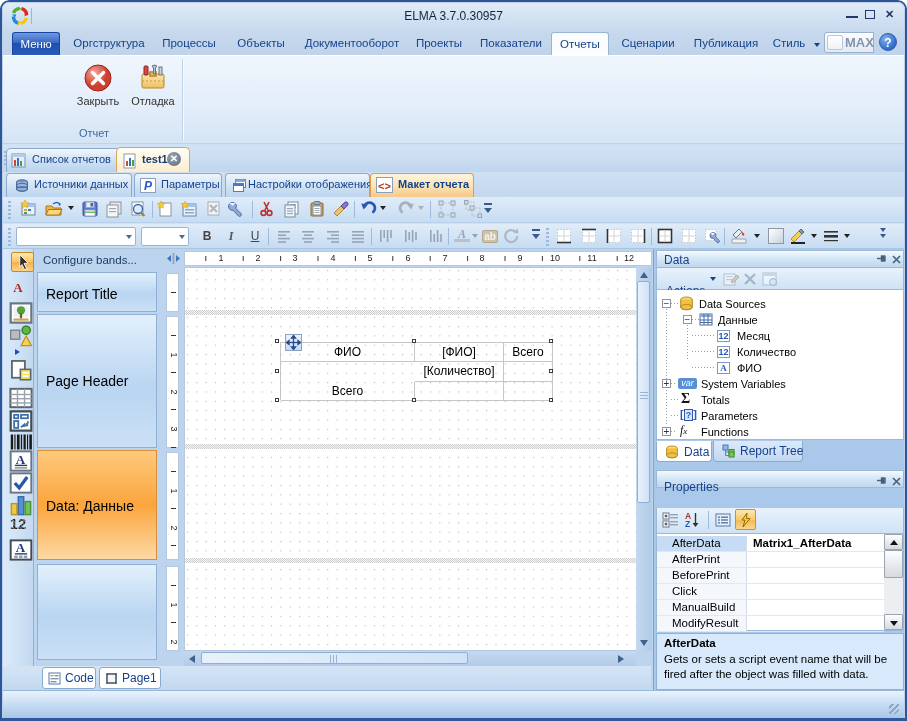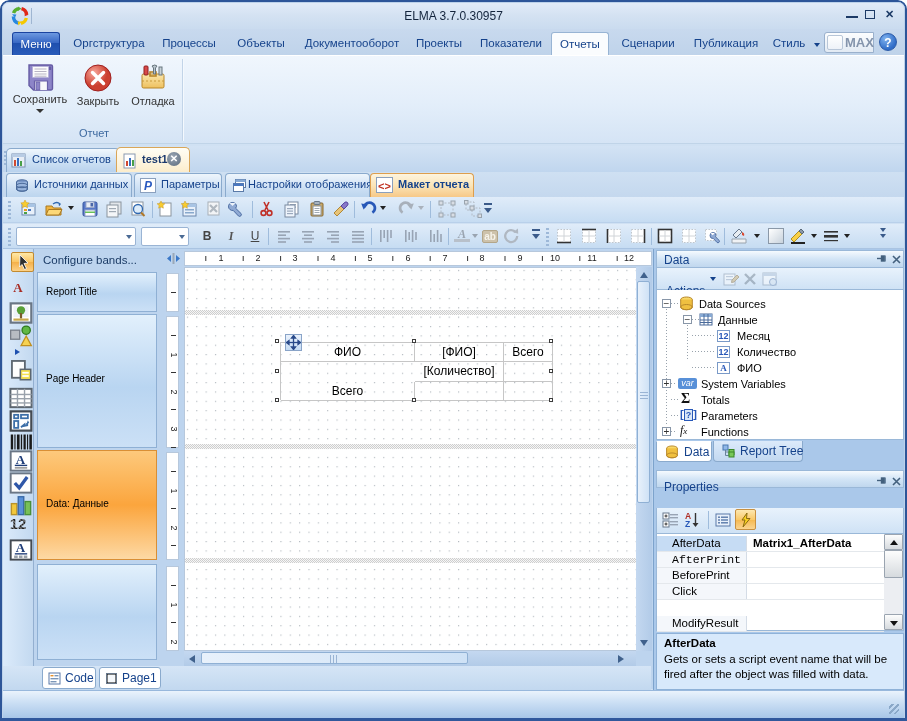--- a/index.html
+++ b/index.html
@@ -73,21 +73,21 @@
 #main { position:absolute; left:2px; top:249px; width:903px; height:440px; background:#bdd4ee; }
 
 #toolbox { position:absolute; left:0; top:0; width:32px; height:417px;
   background:linear-gradient(90deg,#dcebfb,#c3d9f0); border-right:1px solid #93afd0; }
 .tbx { position:absolute; left:4px; width:24px; height:22px; }
 .tbx.sel { background:linear-gradient(#ffe8a6,#fbc563 50%,#f5b04a 51%,#fcd187); border:1px solid #c28a30; border-radius:2px; }
 
 #bandhdr { position:absolute; left:41px; top:5px; color:#1c3c66; font-size:11.5px; }
 .band { position:absolute; left:35px; width:120px; border:1px solid #8fb0d4;
   background:linear-gradient(#e2f0fc, #b9d5f1 55%, #cbe0f6); color:#000; }
-.band .bl { position:absolute; left:8px; font-size:10px; }
+.band .bl { position:absolute; left:8px; font-size:14px; }
 .band.orange { background:linear-gradient(#fdc97c, #fba53d 50%, #fdd9a4); border-color:#d98f35; }
 
 .vrul { position:absolute; left:164px; width:13px; background:#fff; border:1px solid #b7c8dc; }
 #hrul { position:absolute; left:182px; top:2px; width:468px; height:15px; background:#fff; border:1px solid #b7c8dc; }
 .rnum { position:absolute; font-size:9px; color:#222; top:1px; transform:translateX(-50%); }
 .vt { position:absolute; left:4px; width:5px; height:1px; background:#333; }
 .vn { position:absolute; left:1px; width:11px; height:10px; line-height:10px; text-align:center; font-size:9px; font-weight:normal; font-style:normal; color:#222; transform:rotate(90deg); }
 #splitbtn { position:absolute; left:164px; top:2px; width:15px; height:15px; }
 
 #canvas { position:absolute; left:182px; top:18px; width:452px; height:384px; background:#fff; border:1px solid #b7c8dc; border-right:none; }
@@ -176,37 +176,20 @@
     <div style="position:absolute; left:812px; top:14px; width:0; height:0; border-left:3.5px solid transparent; border-right:3.5px solid transparent; border-top:4px solid #15428b;"></div>
   </div>
   <div id="maxw">
     <div style="position:absolute; left:0; top:0; width:50px; height:21px; background:linear-gradient(#fcfdfe,#e2eaf4); border:1px solid #9ab0cc; border-radius:3px 0 0 3px;"></div>
     <div style="position:absolute; left:3px; top:3px; width:16px; height:15px; background:linear-gradient(#ffffff,#eef2f8); border:1px solid #b8c6d8; border-radius:2px;"></div>
     <div style="position:absolute; left:21px; top:3px; color:#8494ac; font-weight:bold; font-size:13px;">MAX</div>
   </div>
   <div id="helpq">?</div>
 
   <div id="ribbon">
-    <div class="rbtn" style="left:10px;">
-      <svg width="30" height="30" viewBox="0 0 30 30">
-        <path d="M 4 3 h 22 a 1.5 1.5 0 0 1 1.5 1.5 v 22 a 1.5 1.5 0 0 1 -1.5 1.5 H 8.5 L 4 23.5 Z" fill="#8d85c8" stroke="#655ba4" stroke-width="1.4"></path>
-        <rect x="7.5" y="4.5" width="16" height="11" fill="#fcfcfc" stroke="#b0aad4" stroke-width=".6"></rect>
-        <g stroke="#b8b4c4" stroke-width="1">
-            <line x1="9.5" y1="7" x2="21.5" y2="7"></line>
-            <line x1="9.5" y1="9.5" x2="21.5" y2="9.5"></line>
-            <line x1="9.5" y1="12" x2="21.5" y2="12"></line>
-            <line x1="9.5" y1="14.2" x2="21.5" y2="14.2"></line>
-          </g>
-        <path d="M 9.5 28 v -9 h 13 v 9" fill="#f8f8fa" stroke="#6a61a8" stroke-width="1.2"></path>
-        <rect x="11" y="20" width="3.8" height="8" fill="#8d85c8" stroke="#6a61a8" stroke-width=".8"></rect>
-        <rect x="24" y="4.5" width="2.2" height="3.5" fill="#655ba4"></rect>
-      </svg>
-      Сохранить
-      <div style="margin:4px auto 0; width:0; height:0; border-left:4px solid transparent; border-right:4px solid transparent; border-top:4px solid #333;"></div>
-    </div>
     <div class="rbtn" style="left:68px;">
       <svg width="32" height="32" viewBox="0 0 32 32">
         <circle cx="16" cy="16" r="13" fill="url(#redg)" stroke="#a02020"></circle>
         <defs>
             <radialGradient id="redg" cx="0.35" cy="0.3">
               <stop offset="0" stop-color="#f8a89c"></stop>
               <stop offset="1" stop-color="#cc4030"></stop>
             </radialGradient>
           </defs>
         <path d="M 10.5 10.5 L 21.5 21.5 M 21.5 10.5 L 10.5 21.5" stroke="#fff" stroke-width="3.4" stroke-linecap="round"></path>
@@ -916,30 +899,34 @@
         <svg style="position:absolute; left:3px; top:2px;" width="14" height="16" viewBox="0 0 14 16">
             <path d="M 8 1 L 3 8 h3 L 4 15 L 11 6.5 H 7.5 Z" fill="#f8d020" stroke="#8a6a10" stroke-width="1"></path>
           </svg>
       </div>
     </div>
     <div id="pgrid">
       <div class="prow" style="top:2px;">
           <div class="plabel" style="background:#c6dcf4;">AfterData</div>
           <div class="pval" style="font-weight:bold;">Matrix1_AfterData</div>
         </div>
-      <div class="prow" style="top:18px;font-family:Liberation Mono, monospace;">
+      <div class="prow" style="top:18px;">
           <div class="plabel">AfterPrint</div>
           <div class="pval"></div>
         </div>
       <div class="prow" style="top:34px;">
           <div class="plabel">BeforePrint</div>
           <div class="pval"></div>
         </div>
       <div class="prow" style="top:50px;">
           <div class="plabel">Click</div>
+          <div class="pval"></div>
+        </div>
+      <div class="prow" style="top:66px;">
+          <div class="plabel">ManualBuild</div>
           <div class="pval"></div>
         </div>
       <div class="prow" style="top:82px;">
           <div class="plabel">ModifyResult</div>
           <div class="pval"></div>
         </div>
       <div id="pscroll">
         <div class="sbtn" style="top:0;">
             <div style="margin:5px auto 0; width:0; height:0; border-left:4px solid transparent; border-right:4px solid transparent; border-bottom:5px solid #111;"></div>
           </div>

